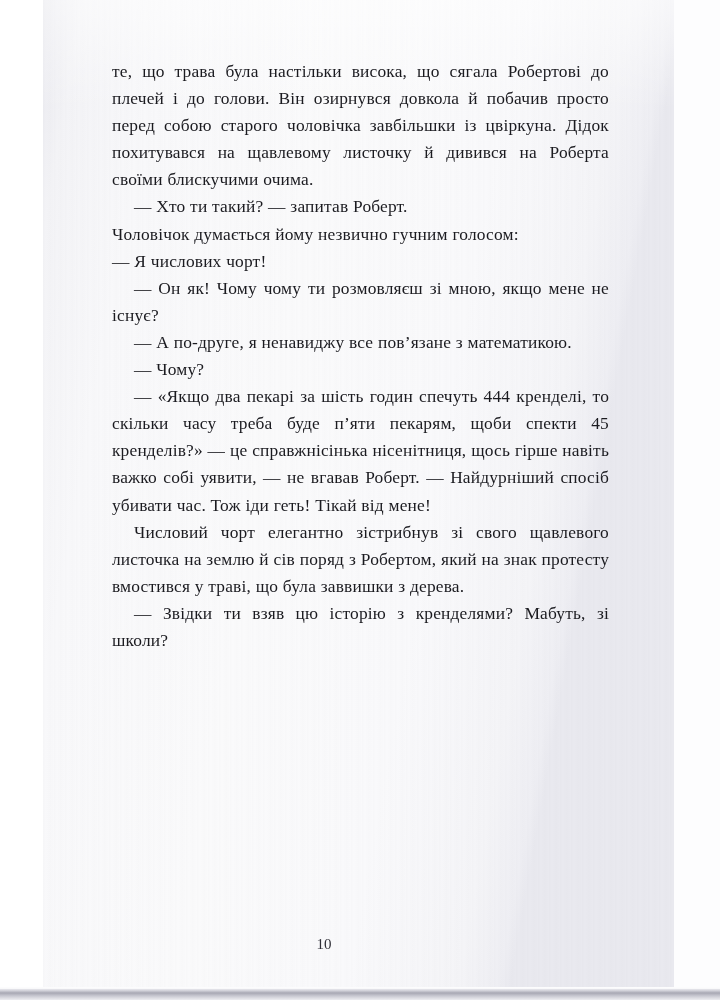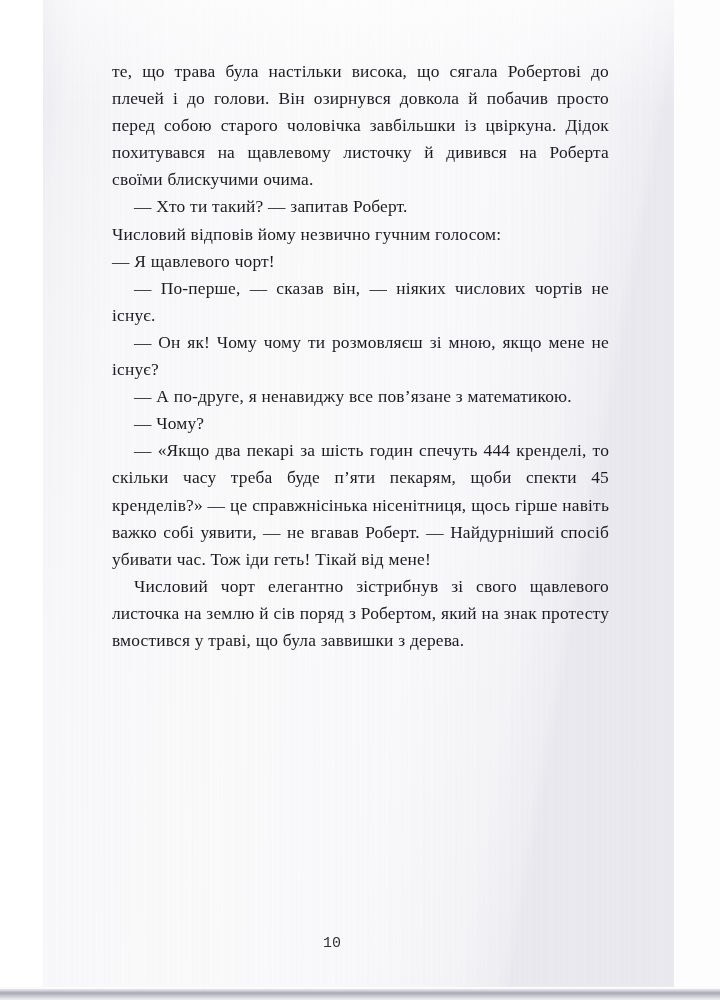--- a/index.html
+++ b/index.html
@@ -126,54 +126,54 @@
     text-indent: 22px;
     letter-spacing: 0.01em;
     word-spacing: 0.01em;
     -webkit-font-smoothing: antialiased;
   }
   p.para.noindent { text-indent: 0; }
 
   
   #folio {
     position: absolute;
-    left: 16px;
+    left: 8px;
     top: 935px;
     width: 632px;
     text-align: center;
     font-size: 15px;
     line-height: 18px;
     color: #303038;
-    font-family: Liberation Mono, monospace;
+    font-family: Liberation Serif, serif;
     z-index: 6;
   }
 </style>
 </head>
 <body>
 
 <div id="scan">
 
   <div id="page"></div>
   <div id="page-grain"></div>
   <div id="page-top-light"></div>
 
   <div id="left-margin-strip"></div>
   <div id="right-margin-strip"></div>
 
   <div id="text-block">
     <p class="para noindent">те, що трава була настільки висока, що сягала Робертові до плечей і до голови. Він озирнувся довкола й побачив просто перед собою старого чоловічка завбільшки із цвіркуна. Дідок похитувався на щавлевому листочку й дивився на Роберта своїми блискучими очима.</p>
     <p class="para">— Хто ти такий? — запитав Роберт.</p>
-    <p class="para noindent">Числовий відповів йому незвично гучним голосом:</p>
-    <p class="para noindent">— Я щавлевого чорт!</p>
-    <p class="para">— По-перше, — сказав він, — ніяких числових чортів не існує.</p>
+    <p class="para noindent">Чоловічок думається йому незвично гучним голосом:</p>
+    <p class="para noindent">— Я числових чорт!</p>
     <p class="para">— Он як! Чому чому ти розмовляєш зі мною, якщо мене не існує?</p>
     <p class="para">— А по-друге, я ненавиджу все пов’язане з математикою.</p>
     <p class="para">— Чому?</p>
     <p class="para">— «Якщо два пекарі за шість годин спечуть 444 кренделі, то скільки часу треба буде п’яти пекарям, щоби спекти 45 кренделів?» — це справжнісінька нісенітниця, щось гірше навіть важко собі уявити, — не вгавав Роберт. — Найдурніший спосіб убивати час. Тож іди геть! Тікай від мене!</p>
     <p class="para">Числовий чорт елегантно зістрибнув зі свого щавлевого листочка на землю й сів поряд з Робертом, який на знак протесту вмостився у траві, що була заввишки з дерева.</p>
+    <p class="para">— Звідки ти взяв цю історію з кренделями? Мабуть, зі школи?</p>
   </div>
 
   <div id="folio">10</div>
 
   <div id="page-bottom-edge"></div>
   <div id="page-bottom-edge-hi"></div>
 
 </div>
 
 </body></html>

